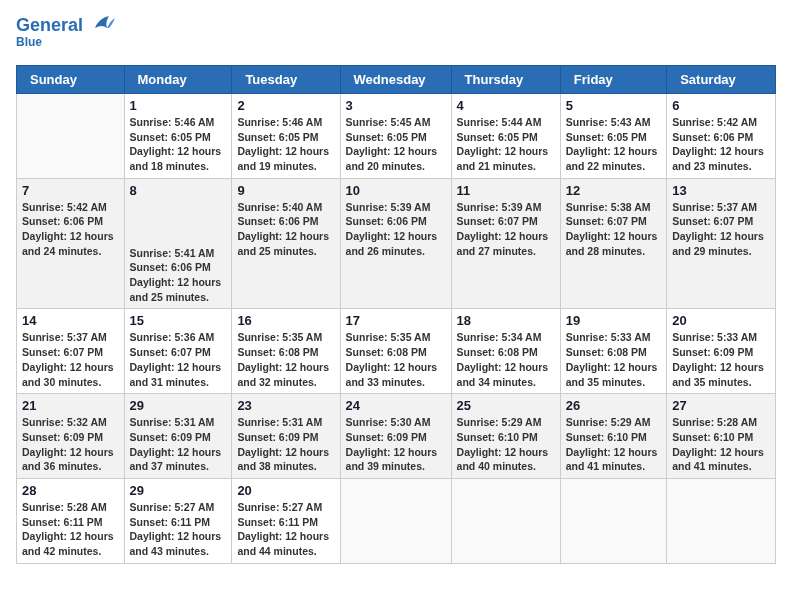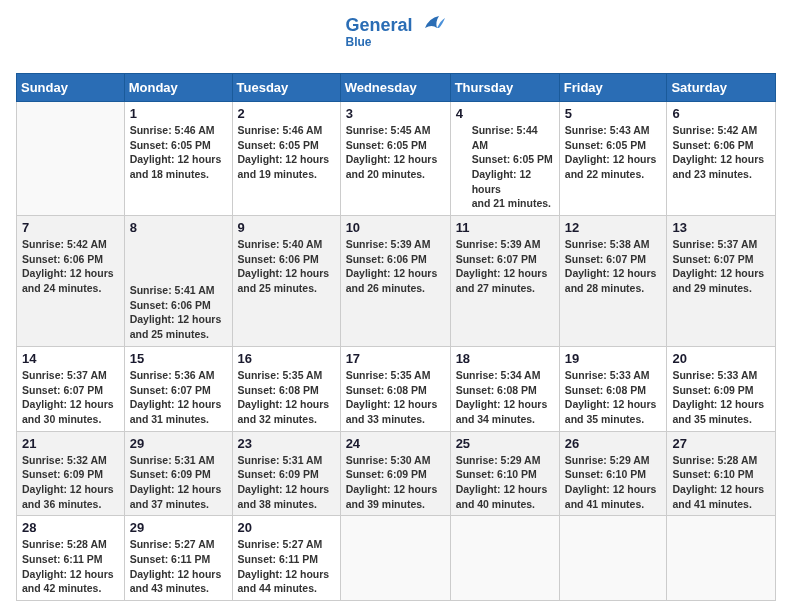--- a/index.html
+++ b/index.html
@@ -5,23 +5,23 @@
     * { box-sizing: border-box; margin: 0; padding: 0; }
     body {
       font-family: Arial, sans-serif;
       background: #fff;
       width: 792px;
       min-height: 612px;
       padding: 16px;
     }
     .header-area {
       display: flex;
-      justify-content: center;
+      justify-content: flex-start;
       align-items: flex-start;
-      margin-bottom: 24px;
+      margin-bottom: 16px;
     }
     .logo {
       display: flex;
       flex-direction: column;
       align-items: flex-start;
     }
     .title-area {
       text-align: right;
     }
     .month-title {
@@ -36,21 +36,21 @@
     table {
       width: 100%;
       border-collapse: collapse;
       font-size: 11px;
     }
     thead tr {
       background-color: #2a6db5;
       color: #fff;
     }
     thead th {
-      padding: 6px 4px;
+      padding: 6px 13px;
       text-align: left;
       font-size: 13px;
       font-weight: bold;
       border: 1px solid #1a5a9a;
     }
     tbody tr {
       vertical-align: top;
     }
     tbody tr:nth-child(odd) {
       background-color: #fff;
@@ -136,21 +136,21 @@
         </td>
         <td>
           <span class="day-num">3</span>
           <div class="day-info" style="white-space: pre-line;">Sunrise: 5:45 AM
 Sunset: 6:05 PM
 Daylight: 12 hours
 and 20 minutes.</div>
         </td>
         <td>
           <span class="day-num">4</span>
-          <div class="day-info" style="white-space: pre-line; margin-left: 16px;">Sunrise: 5:44 AM
+          <div class="day-info" style="white-space: pre-line;">Sunrise: 5:44 AM
 Sunset: 6:05 PM
 Daylight: 12 hours
 and 21 minutes.</div>
         </td>
         <td>
           <span class="day-num">5</span>
           <div class="day-info" style="white-space: pre-line;">Sunrise: 5:43 AM
 Sunset: 6:05 PM
 Daylight: 12 hours
 and 22 minutes.</div>

